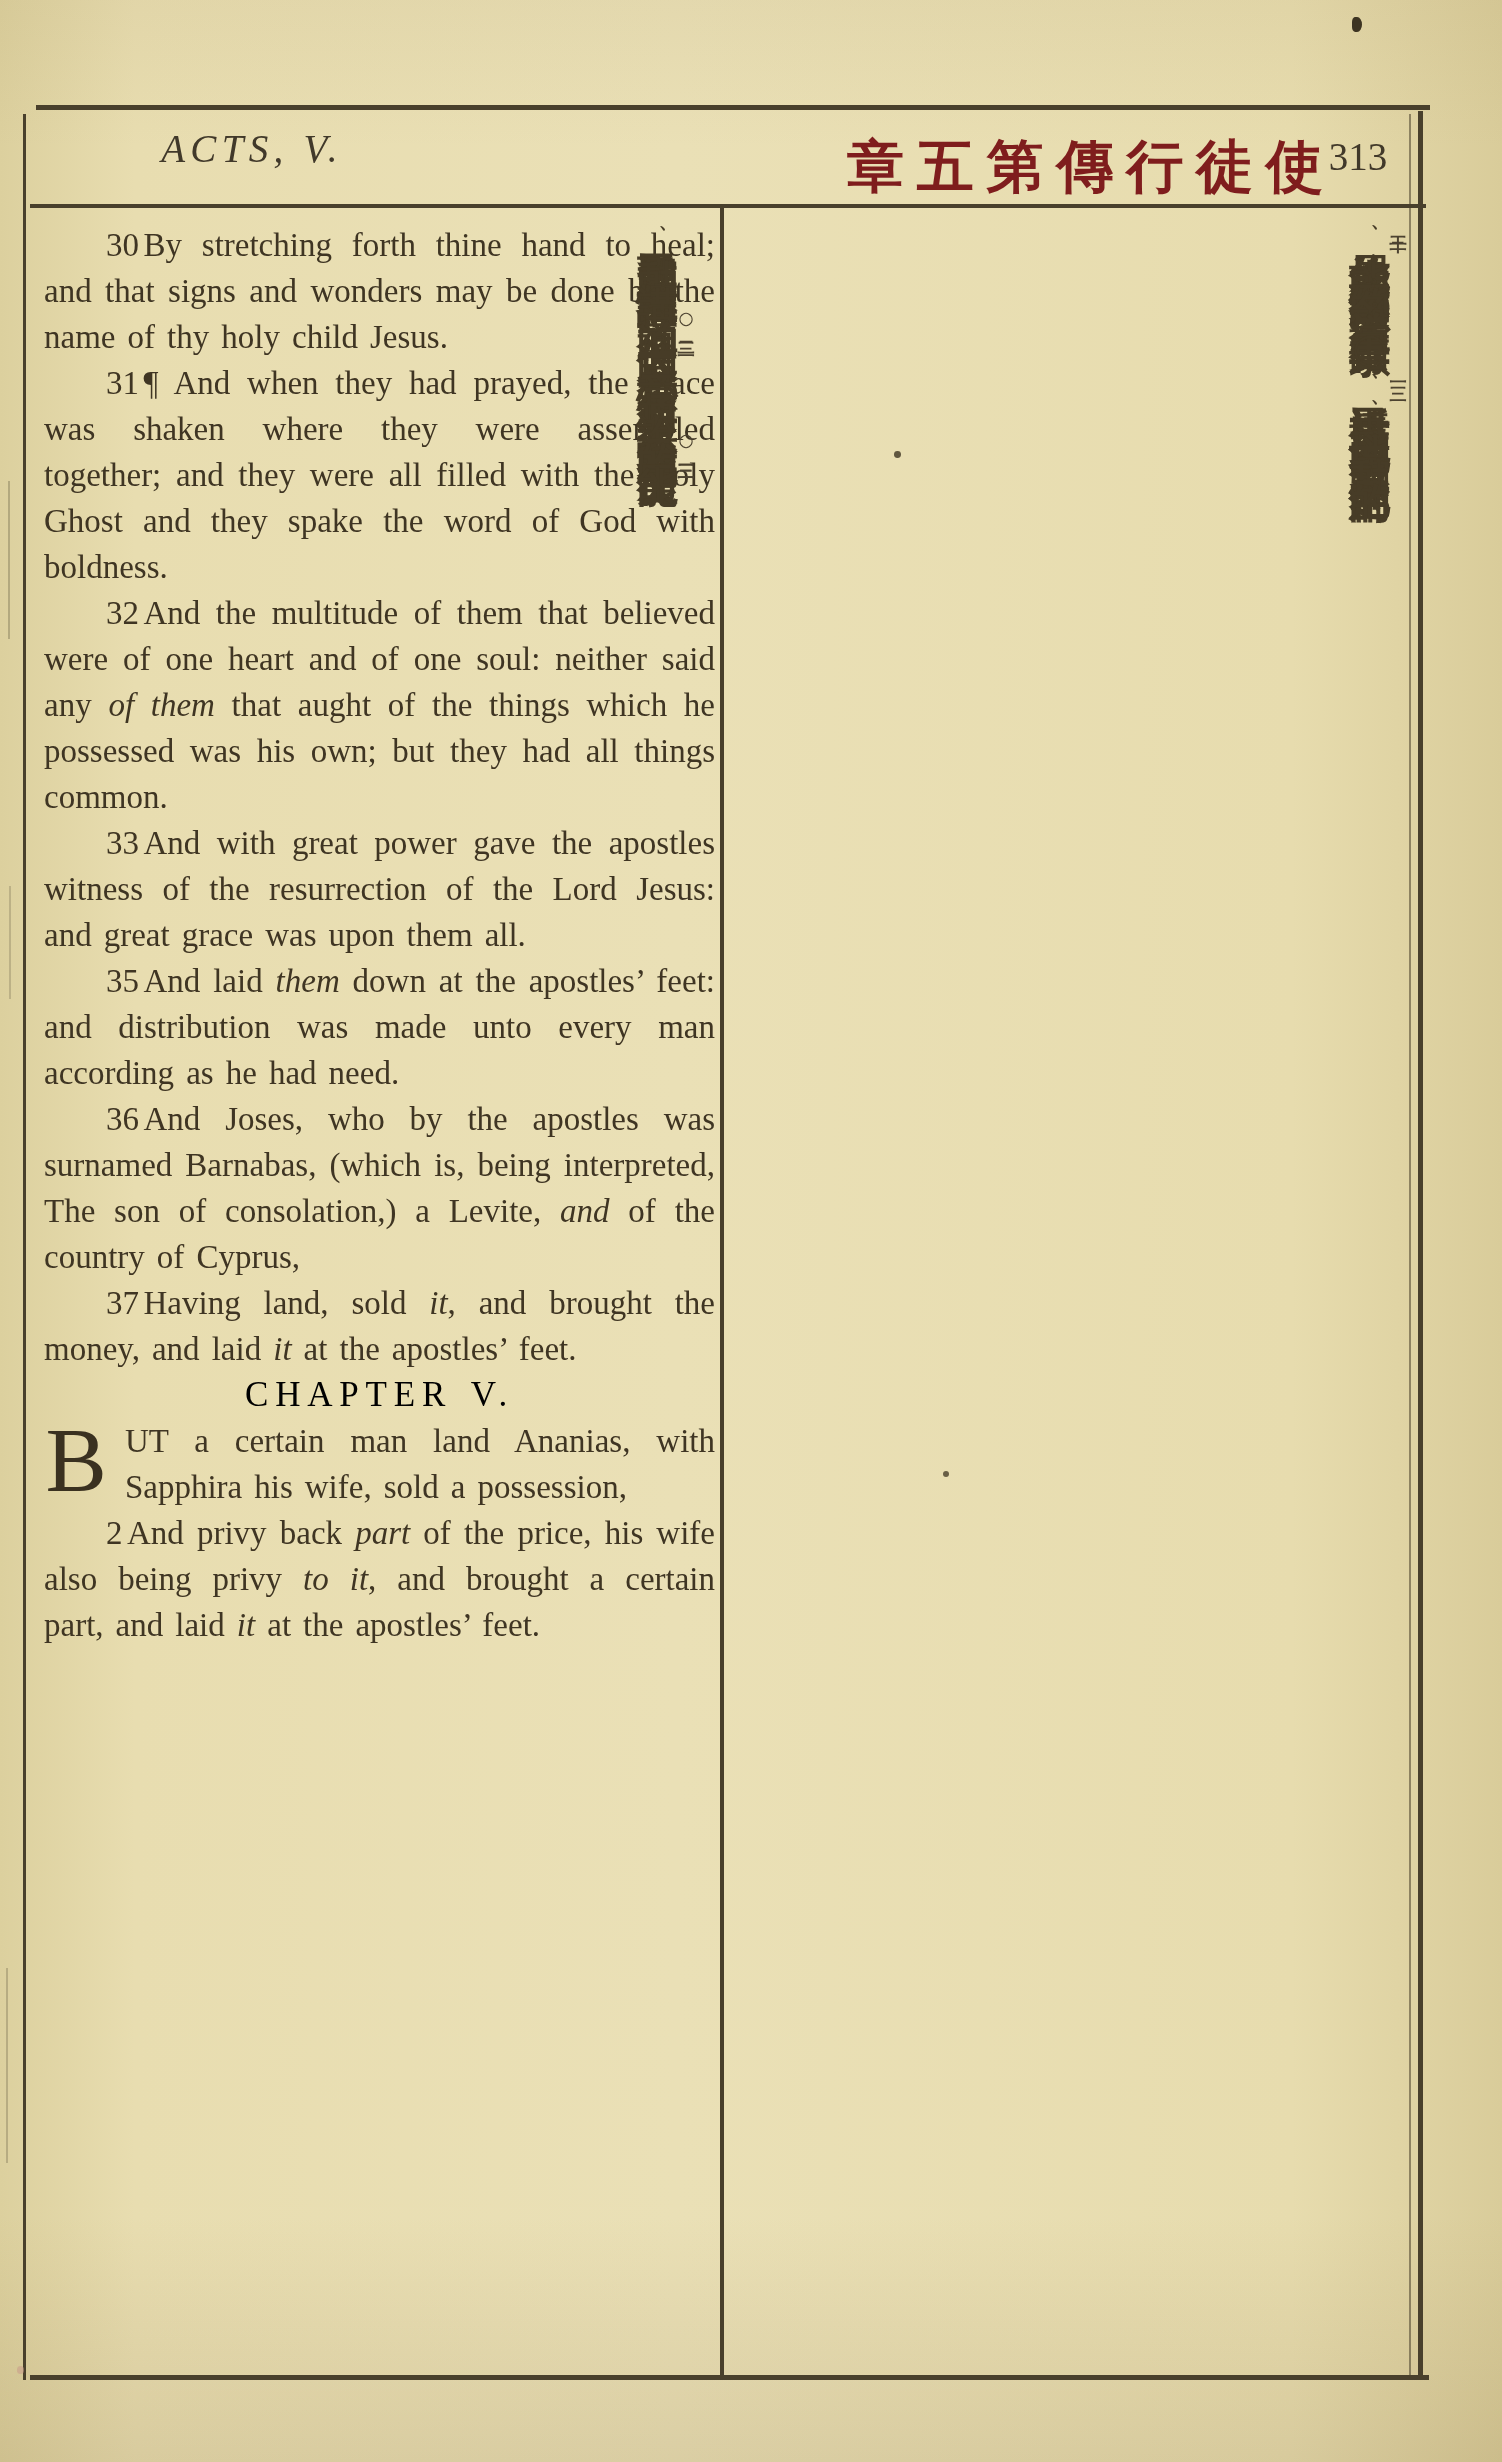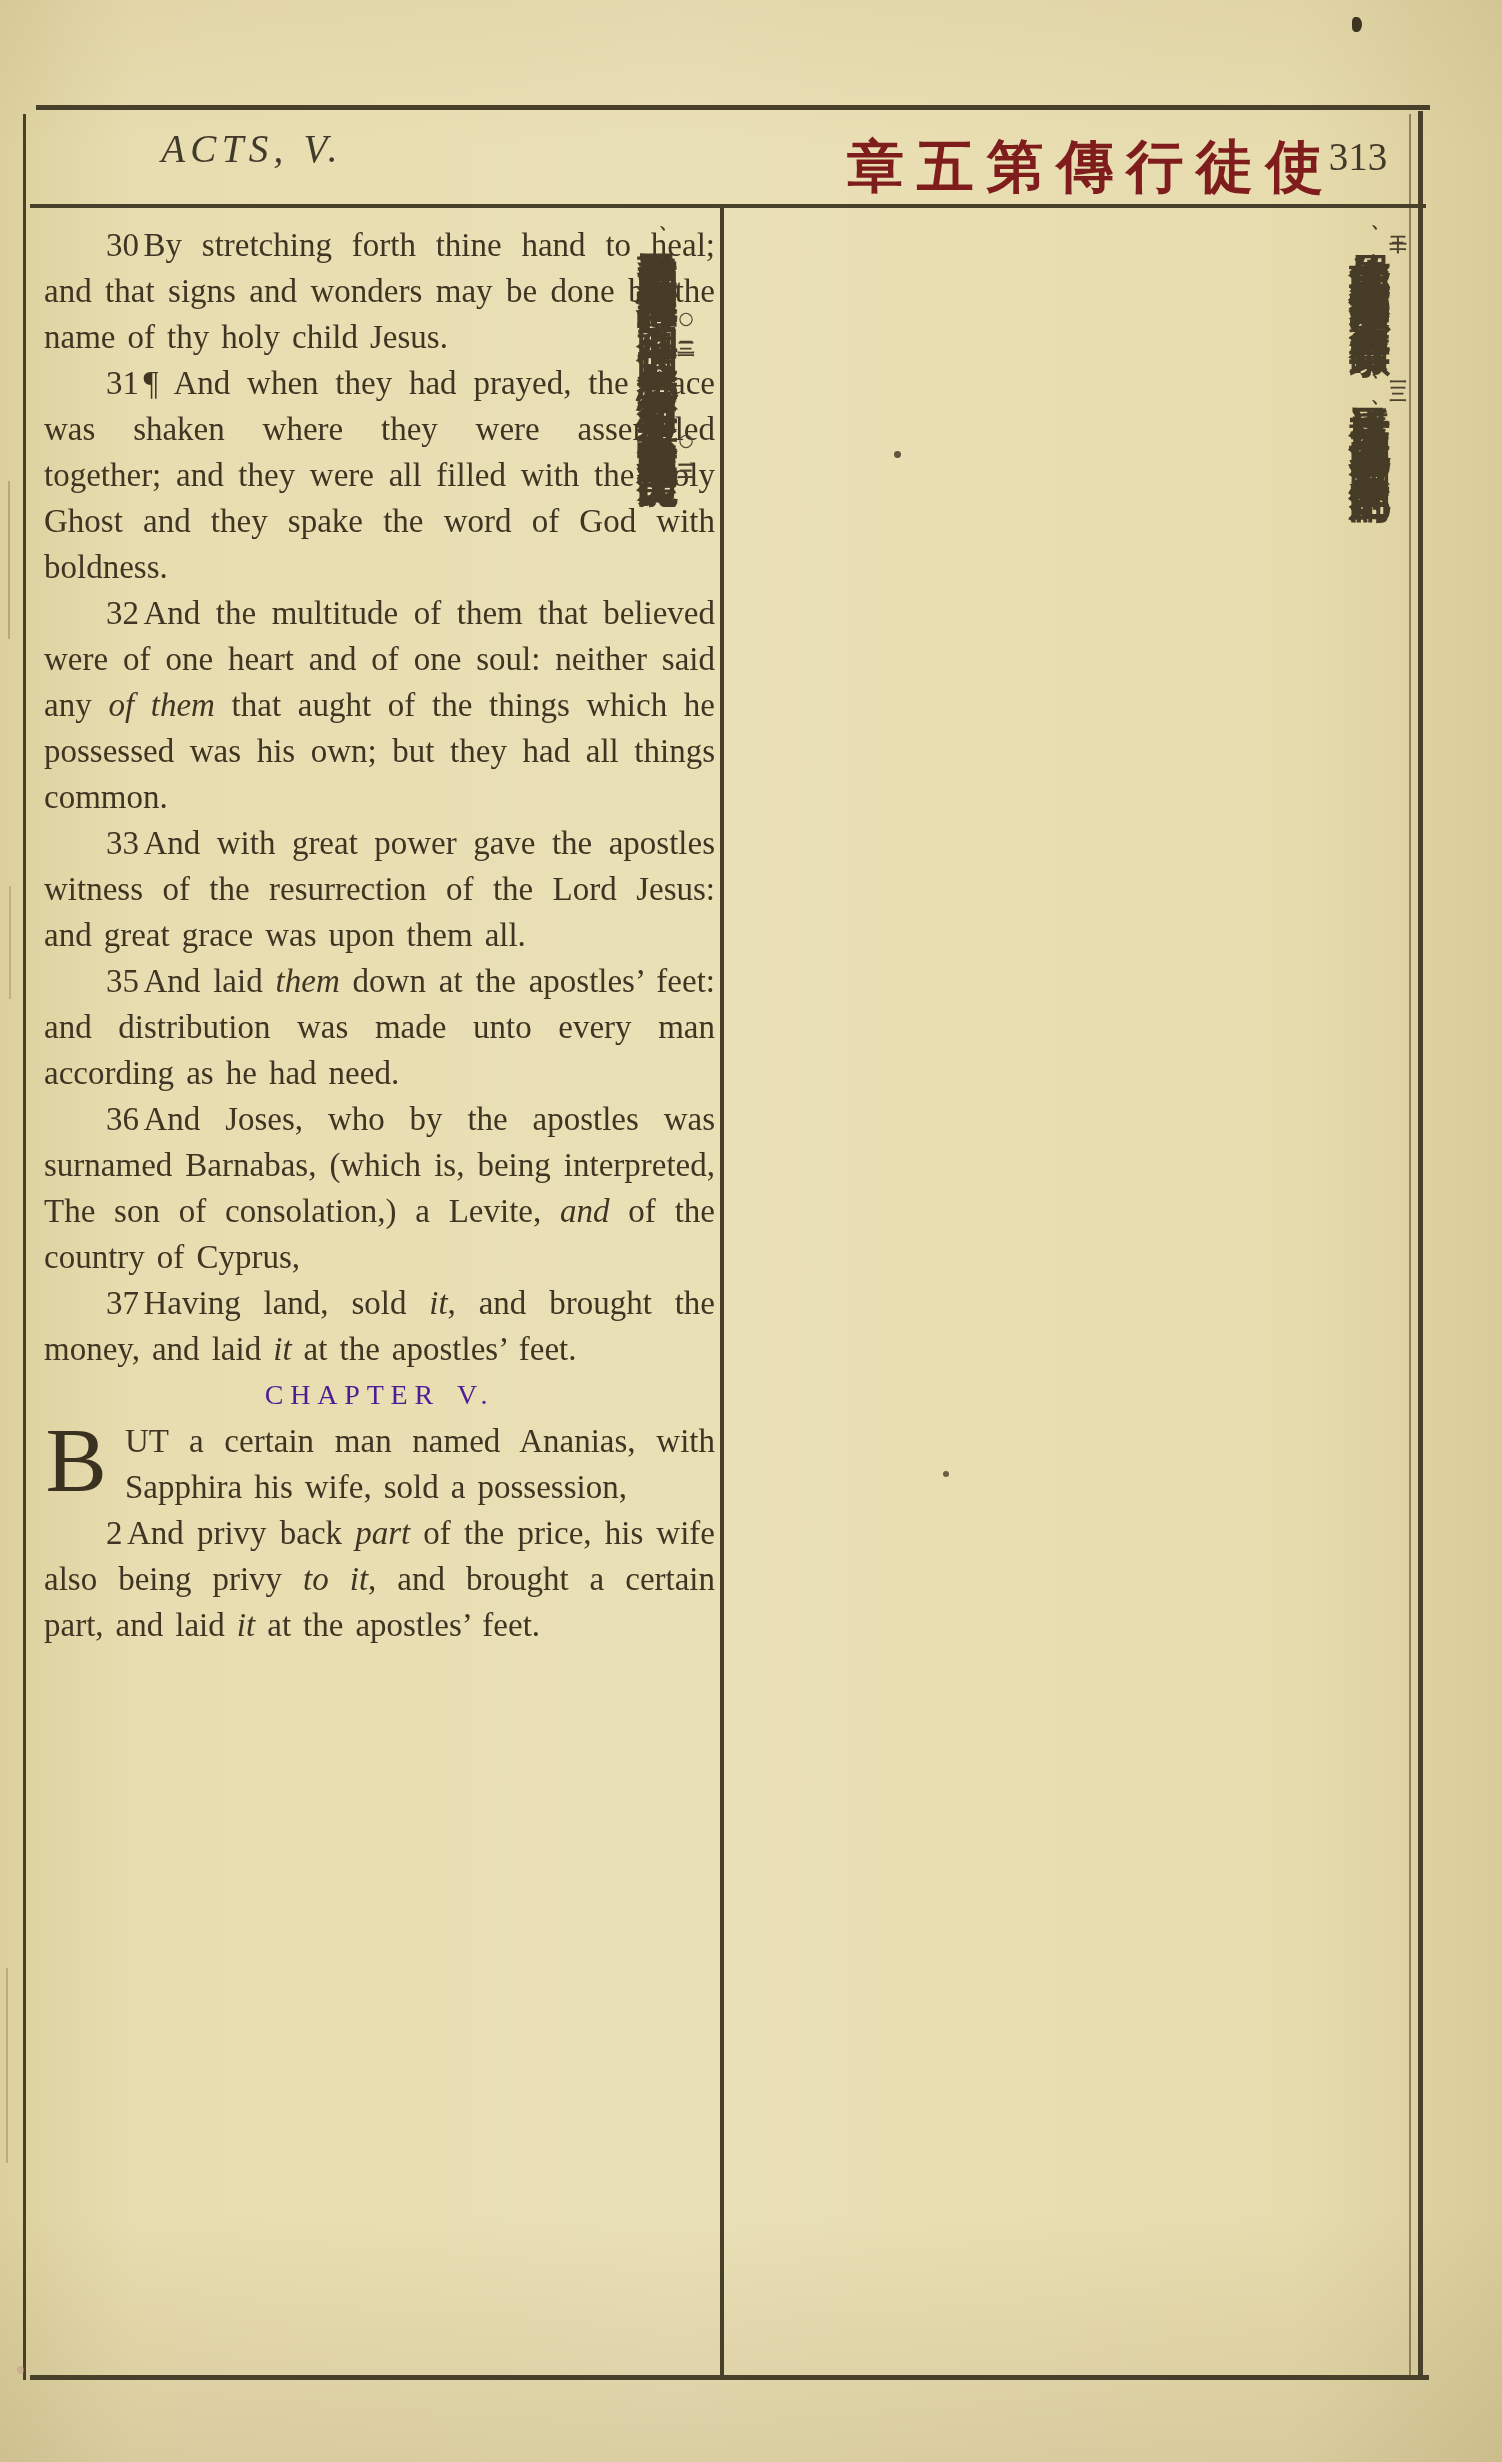--- a/index.html
+++ b/index.html
@@ -33,21 +33,21 @@
   .eng{
     position:absolute;left:44px;top:222px;width:671px;
     font-size:33px;line-height:46px;text-align:justify;
     word-spacing:3.8px;color:#3f3523;
   }
   .eng p.verse{margin:0;text-indent:62px;}
   .eng .vn{padding-right:4.5px;}
   .eng i{font-style:italic;margin-top:10px;}
   .chap-head{
     margin:44px 0 69px 0;text-align:center;text-indent:0 !important;
-    font-size:28px;letter-spacing:6.8px;color:#4c1d95;
+    font-size:35px;letter-spacing:6.8px;color:#000000;
   }
   .dc-par{text-indent:0 !important;}
   .dropcap{
     float:left;font-size:92px;line-height:75px;
     padding:4.5px 18px 0 1.5px;color:#3a3120;
   }
   
   .chin{
     position:absolute;left:733px;top:222px;width:679px;height:2157px;
     writing-mode:vertical-rl;
@@ -86,21 +86,21 @@
 
 <div class="eng" id="english-col">
     <p class="verse"><span class="vn">30</span><span>By stretching forth thine hand to heal; and that signs and wonders may be done by the name of thy holy child Jesus.</span></p>
     <p class="verse"><span class="vn">31</span><span>¶ And when they had prayed, the place was shaken where they were assembled together; and they were all filled with the Holy Ghost and they spake the word of God with boldness.</span></p>
     <p class="verse"><span class="vn">32</span><span>And the multitude of them that believed were of one heart and of one soul: neither said any </span><i>of them</i><span> that aught of the things which he possessed was his own; but they had all things common.</span></p>
     <p class="verse"><span class="vn">33</span><span>And with great power gave the apostles witness of the resurrection of the Lord Jesus: and great grace was upon them all.</span></p>
     <p class="verse"><span class="vn">35</span><span>And laid </span><i>them</i><span> down at the apostles’ feet: and distribution was made unto every man according as he had need.</span></p>
     <p class="verse"><span class="vn">36</span><span>And Joses, who by the apostles was surnamed Barnabas, (which is, being interpreted, The son of consolation,) a Levite, </span><i>and</i><span> of the country of Cyprus,</span></p>
     <p class="verse"><span class="vn">37</span><span>Having land, sold </span><i>it</i><span>, and brought the money, and laid </span><i>it</i><span> at the apostles’ feet.</span></p>
     <p class="verse chap-head">CHAPTER V.</p>
-    <p class="verse dc-par"><span class="dropcap">B</span><span>UT a certain man named Ananias, with Sapphira his wife, sold a possession,</span></p>
+    <p class="verse dc-par"><span class="dropcap">B</span><span>UT a certain man land Ananias, with Sapphira his wife, sold a possession,</span></p>
     <p class="verse"><span class="vn">2</span><span>And privy back </span><i>part</i><span> of the price, his wife also being privy </span><i>to it</i><span>, and brought a certain part, and laid </span><i>it</i><span> at the apostles’ feet.</span></p>
   </div>
 
 <div class="chin" id="chinese-cols">
     <div class="ccol"><span class="vnum">三十</span><span>施</span><span>展</span><span>你</span><span>的</span><span>大</span><span>能</span><span class="punct">、</span><span>使</span><span>我</span><span>們</span><span>奉</span><span>你</span><span>聖</span><span>子</span><span>耶</span><span>穌</span><span>的</span><span>名</span><span class="punct">、</span><span>醫</span><span>治</span><span>疾</span><span>病</span><span class="punct">、</span><span>行</span><span>異</span><span>蹟</span><span>奇</span><span>事</span><span class="punct">。</span><span>○</span><span class="vnum">三一</span><span>祈</span><span>禱</span><span>已</span><span>畢</span><span class="punct">、</span><span>他</span><span>們</span><span>聚</span><span>會</span><span>的</span><span>地</span><span>方</span><span class="punct">、</span><span>忽</span><span>然</span><span>震</span><span>動</span><span class="punct">、</span><span>他</span><span>們</span><span>都</span><span>足</span><span>足</span><span>的</span></div>
     <div class="ccol"><span>受</span><span>了</span><span>聖</span><span>靈</span><span>的</span><span>感</span><span>動</span><span class="punct">、</span><span>坦</span><span>然</span><span>無</span><span>懼</span><span>的</span><span>宣</span><span>講</span><span class="hsp"></span><span>神</span><span>的</span><span>道</span><span class="punct">。</span><span class="vnum">○三二</span><span>信</span><span>道</span><span>的</span><span>人</span><span class="punct">、</span><span>都</span><span>是</span><span>一</span><span>心</span><span>一</span><span>意</span><span class="punct">、</span><span>有</span><span>無</span><span>相</span><span>通</span><span class="punct">、</span><span>沒</span><span>有</span><span>人</span><span>說</span><span class="punct">、</span><span>我</span><span>的</span><span>東</span><span>西</span><span>是</span><span>我</span><span>的</span><span class="punct">、</span><span class="vnum">○三三</span><span>使</span><span>徒</span><span>用</span><span>大</span><span>能</span></div>
   </div>
 
 <div class="dot" style="left:1352px;top:16.5px;width:9.8px;height:15px;border-radius:40% 60% 60% 40%;"></div>
 <div class="dot" style="left:894px;top:451px;width:6.8px;height:6.8px;opacity:.8;"></div>

